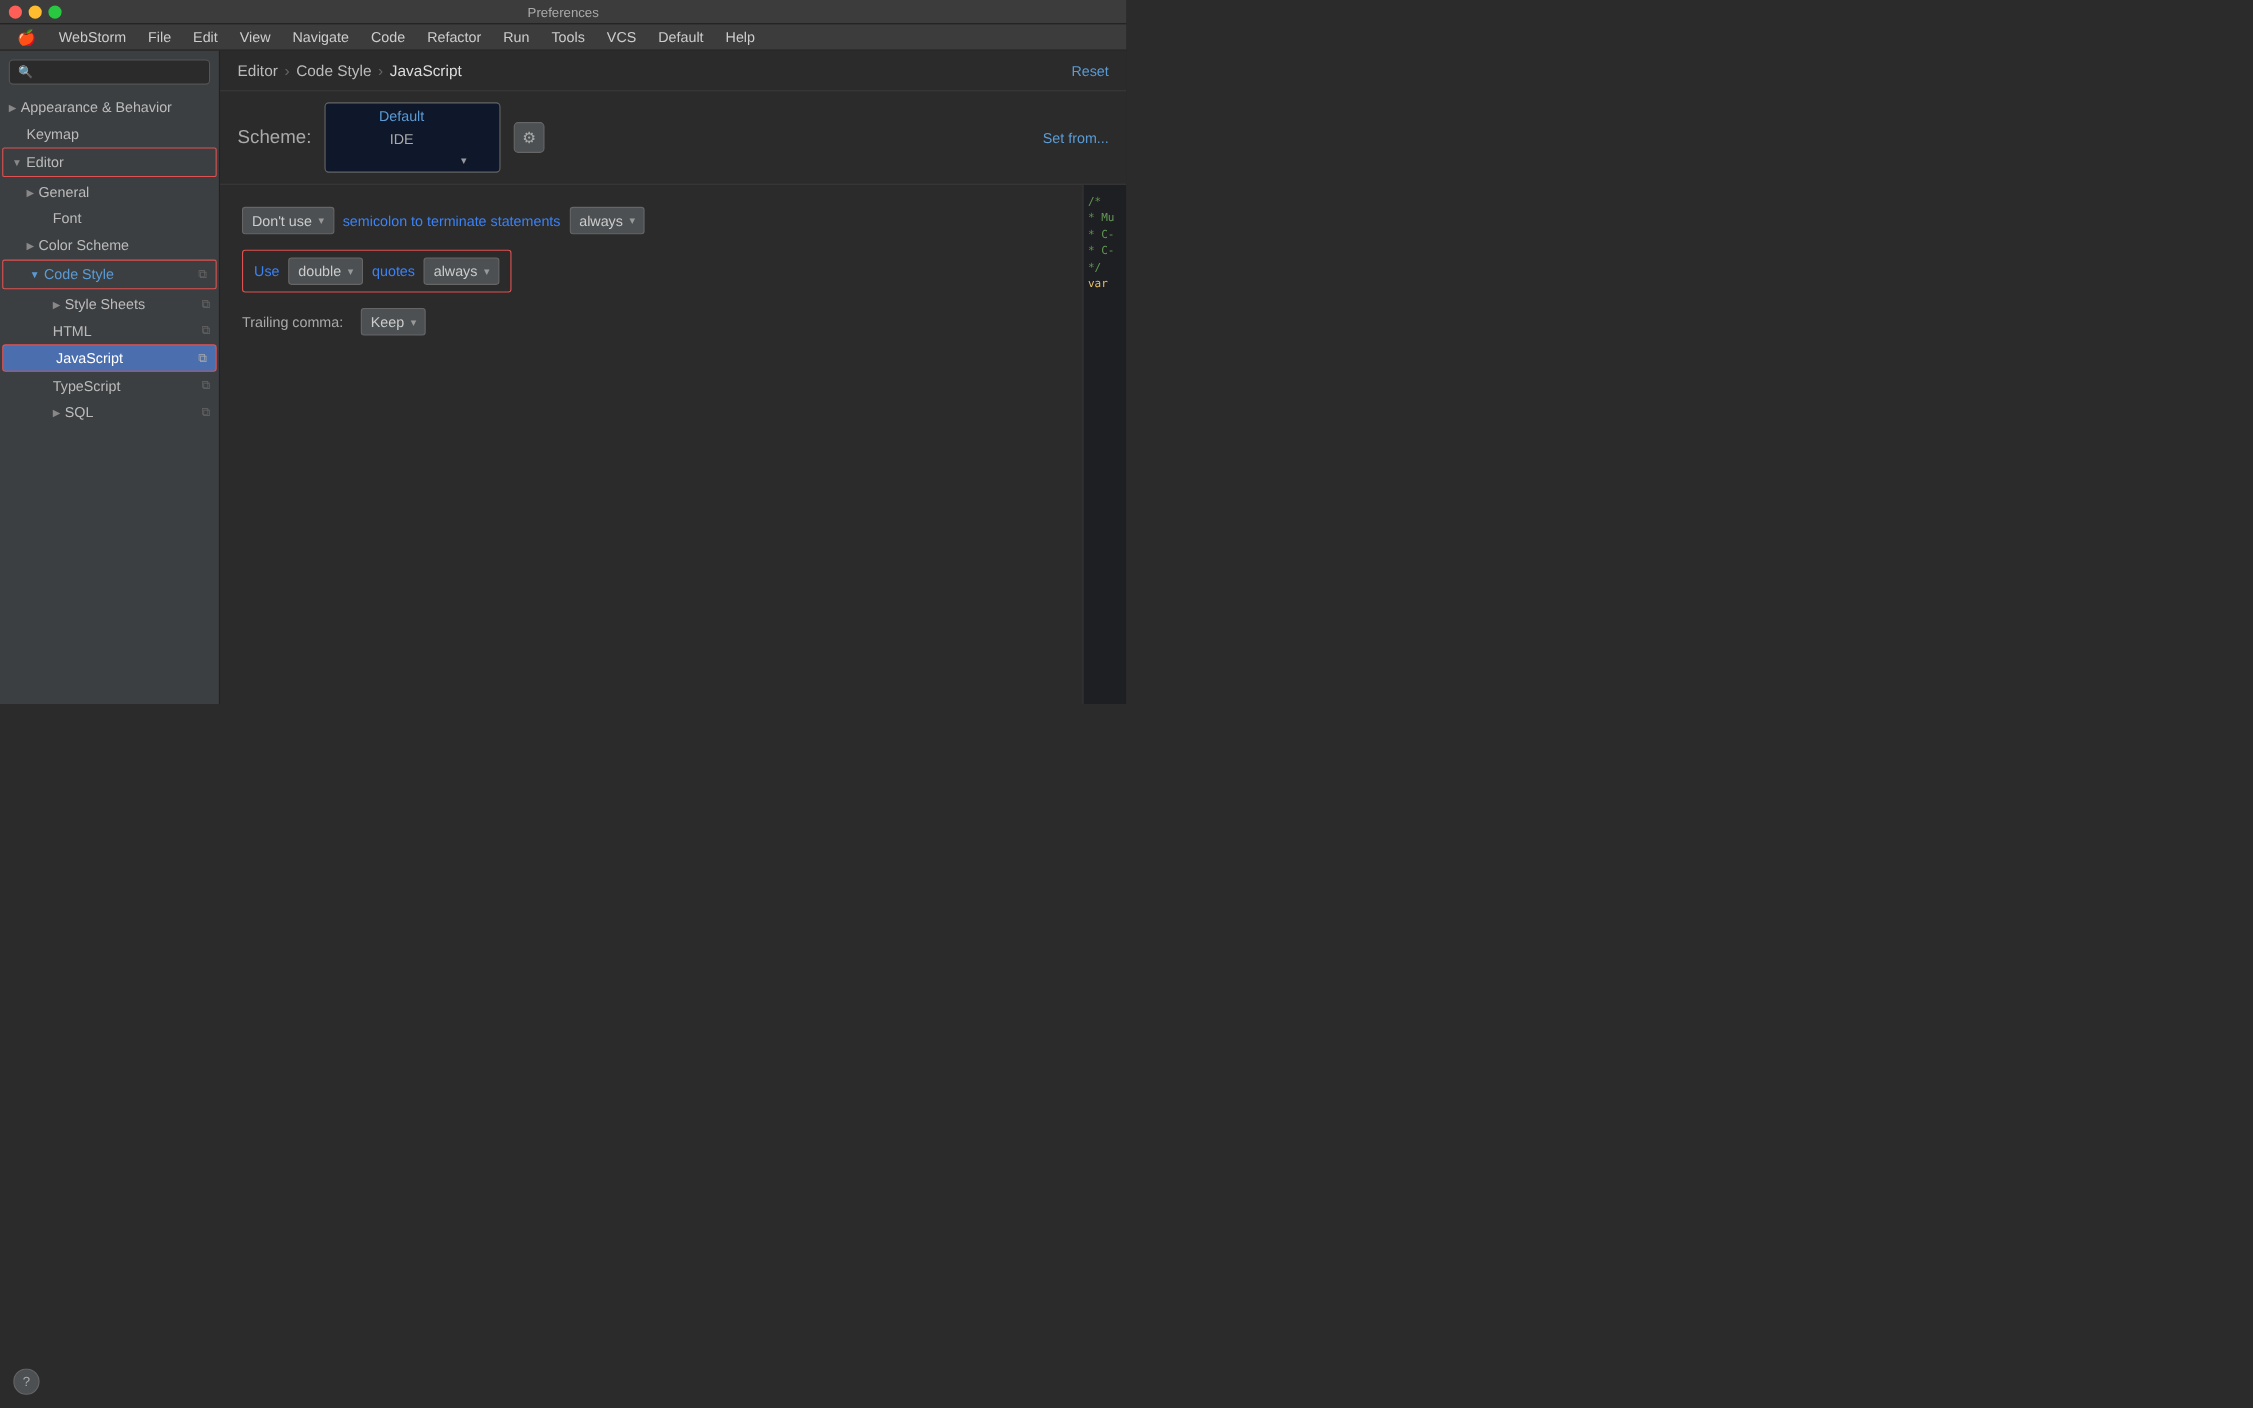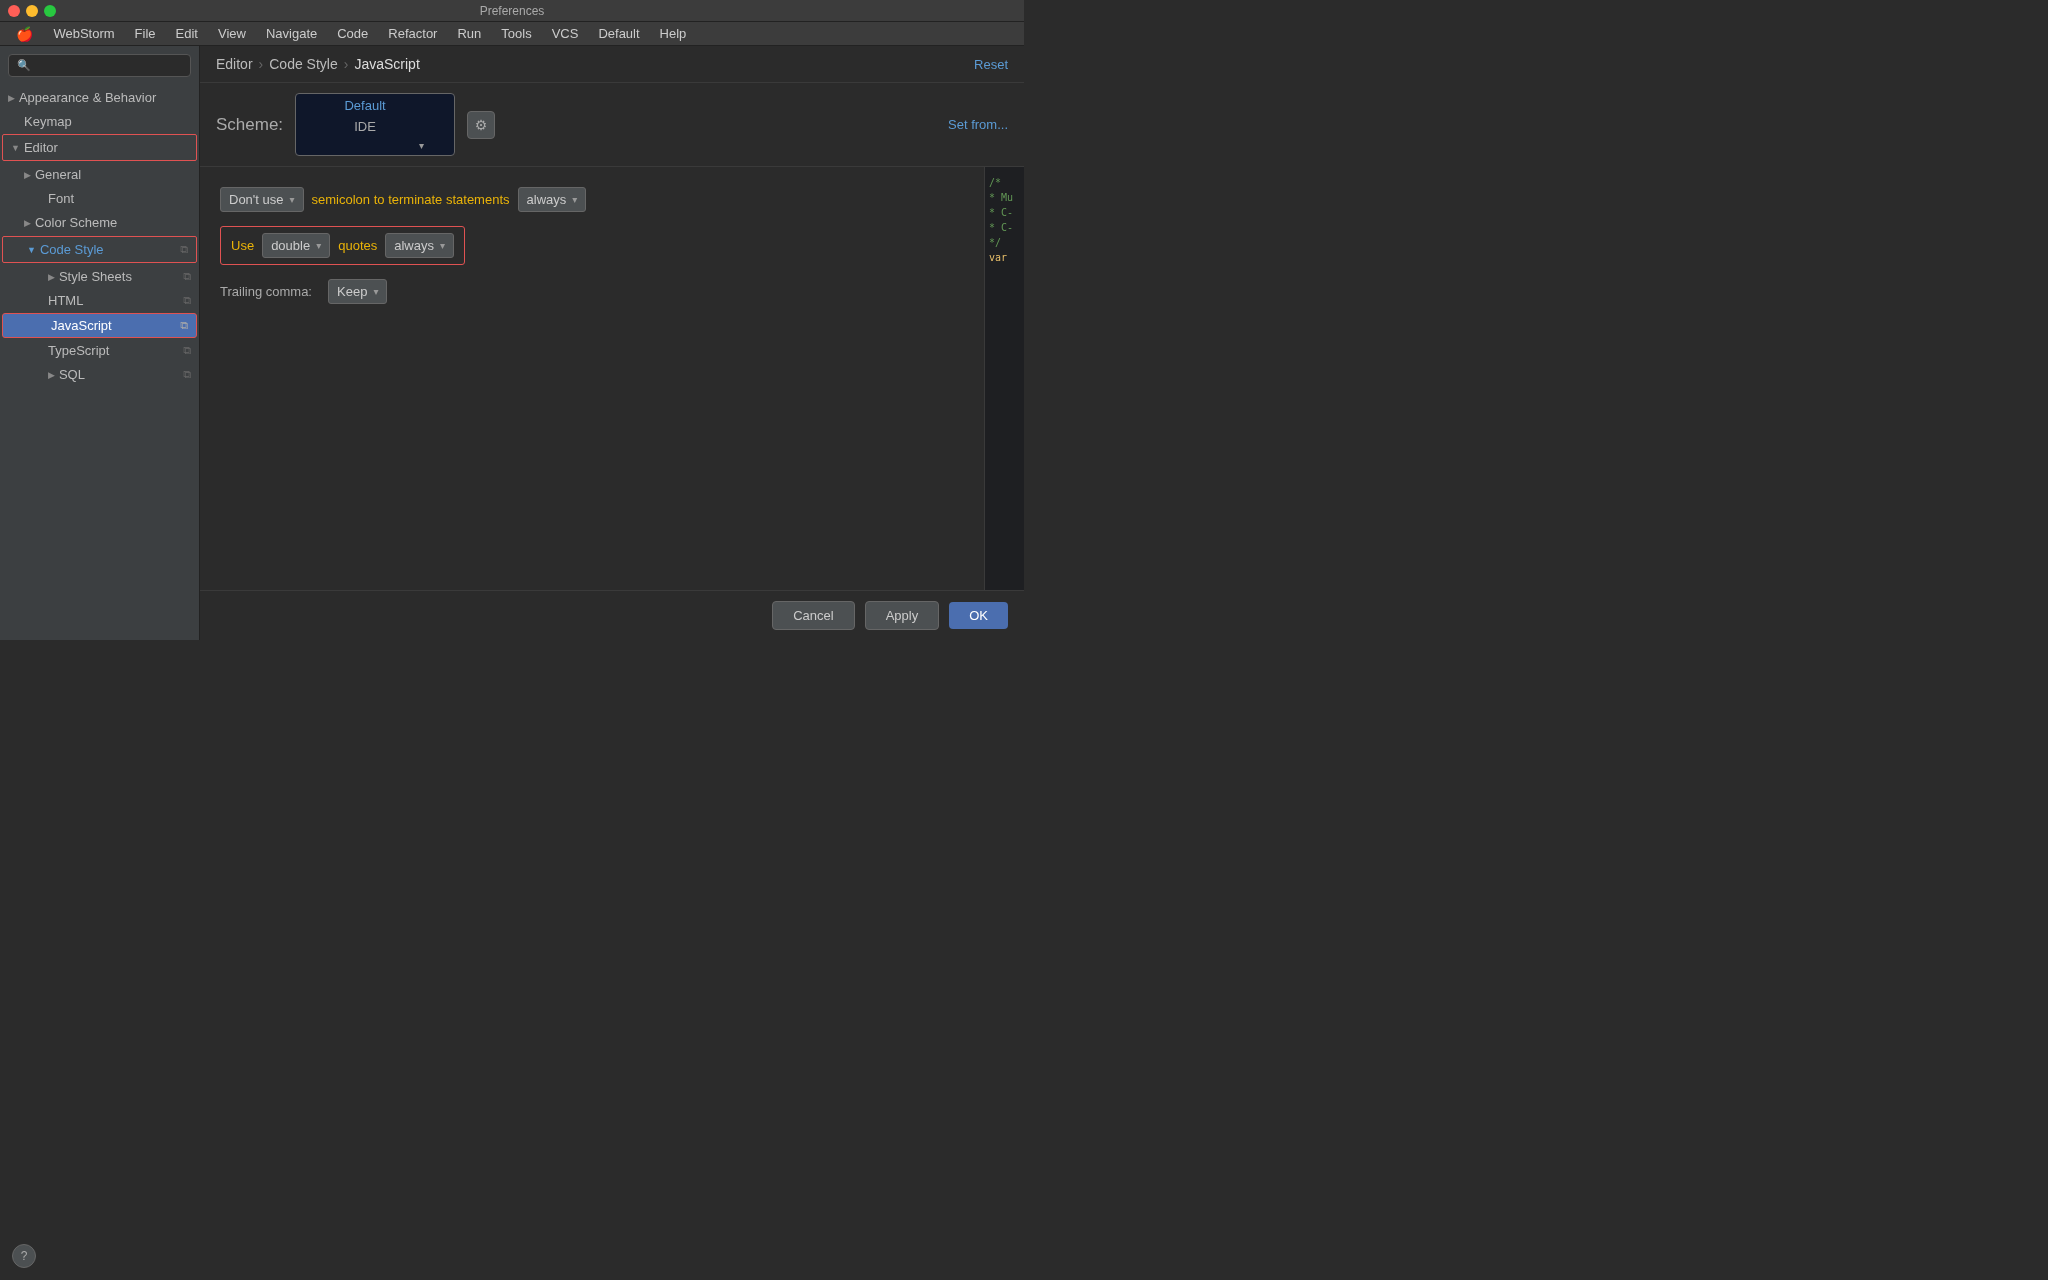--- a/index.html
+++ b/index.html
@@ -276,21 +276,21 @@
       color: #ccc;
       font-size: 13px;
       display: flex;
       align-items: center;
       gap: 6px;
       cursor: pointer;
       white-space: nowrap;
     }
     .select-arrow { color: #999; font-size: 10px; }
 
-    .setting-text { color: #eab308; font-size: 13px; }
+    .setting-text { color: #3b82f6; font-size: 13px; }
 
     .outlined-row {
       border: 1px solid #e05252;
       border-radius: 3px;
       padding: 6px 10px;
       display: inline-flex;
       align-items: center;
       gap: 8px;
     }
 
@@ -524,22 +524,17 @@
       <div class="code-preview">
         <div class="code-line code-comment">/*</div>
         <div class="code-line code-comment">* Mu</div>
         <div class="code-line code-comment">* C-</div>
         <div class="code-line code-comment">* C-</div>
         <div class="code-line code-comment">*/</div>
         <div class="code-line code-var">var</div>
       </div>
     </div>
 
-    <div class="bottom-bar">
-      <button class="btn btn-default">Cancel</button>
-      <button class="btn btn-default">Apply</button>
-      <button class="btn btn-primary">OK</button>
-    </div>
 
   </div>
 </div>
 
 <div class="help-btn">?</div>
 
 </body></html>

